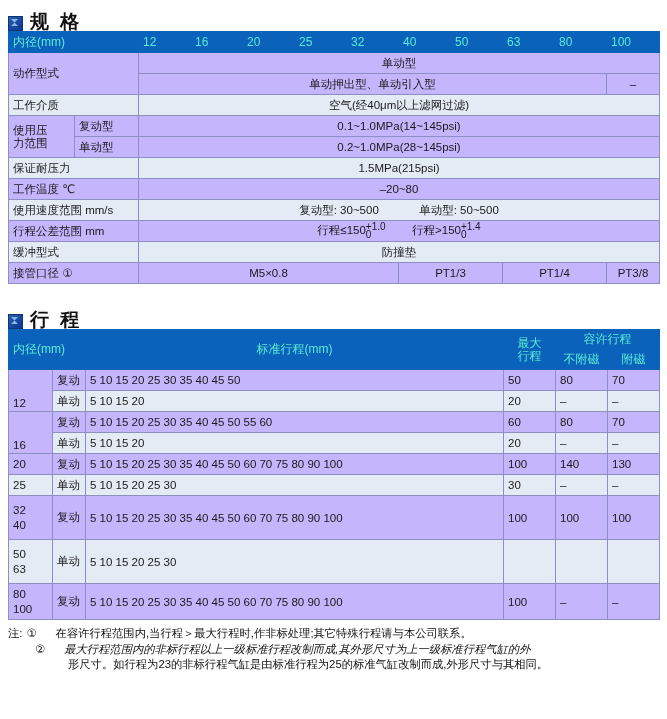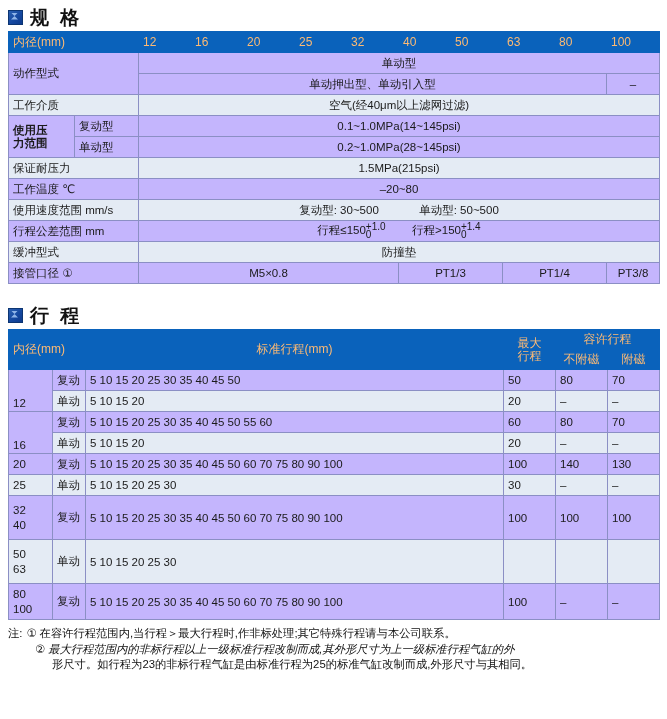--- a/index.html
+++ b/index.html
@@ -19,21 +19,21 @@
     position: relative;
     width: 667px;
     height: 719px;
     box-sizing: border-box;
     padding: 0 8px;
   }
 
   
   .section-head {
     display: flex;
-    align-items: center;
+    align-items: flex-end;
     gap: 7px;
     height: 28px;
     margin-top: 3px;
   }
   .sec-icon {
     width: 13px;
     height: 13px;
     background: linear-gradient(135deg, #2a5fb0 0%, #1548a0 55%, #0d3a8c 100%);
     border: 1px solid #0c3572;
     position: relative;
@@ -67,21 +67,21 @@
     padding: 0 4px;
     height: 21px;
     box-sizing: border-box;
     white-space: nowrap;
     overflow: hidden;
     font-weight: normal;
     vertical-align: middle;
   }
   thead th {
     background: #0a62bb;
-    color: #fdba74;
+    color: #5eead4;
     border: 1px solid #0a62bb;
     font-size: 12px;
     text-align: left;
   }
   .c { text-align: center; }
   .l { text-align: left; }
 
   
   tr.tint td { background: #e4ebf4; }
   tr.plain td { background: #c4b5fd; }
@@ -117,21 +117,21 @@
     line-height: 15.5px;
   }
   .notes .row {
     display: flex;
     align-items: flex-start;
   }
   .notes .tag {
     flex: 0 0 auto;
     white-space: nowrap;
   }
-  .notes .body { flex: 1 1 auto; }
+  .notes .body { flex: 1 1 auto; margin-left: 16px; }
   .notes .indent { padding-left: 27px; }
   .spacer-md { height: 14px; }
 </style>
 </head>
 <body>
 
 <div class="page">
 
   <div class="section-head">
     <span class="sec-icon"></span>
@@ -178,21 +178,21 @@
         <td colspan="9" class="c">单动押出型、单动引入型</td>
         <td class="c">–</td>
       </tr>
 
       <tr class="tint">
         <td colspan="2" class="lbl">工作介质</td>
         <td colspan="10" class="c">空气(经40μm以上滤网过滤)</td>
       </tr>
 
       <tr class="plain">
-        <td rowspan="2" class="lbl" style="line-height:13px;font-weight:bold;">
+        <td rowspan="2" class="lbl" style="line-height:13px;">
           <div>使用压</div>
           <div>力范围</div>
         </td>
         <td class="lbl">复动型</td>
         <td colspan="10" class="c">0.1~1.0MPa(14~145psi)</td>
       </tr>
       <tr class="plain">
         <td class="lbl">单动型</td>
         <td colspan="10" class="c">0.2~1.0MPa(28~145psi)</td>
       </tr>

